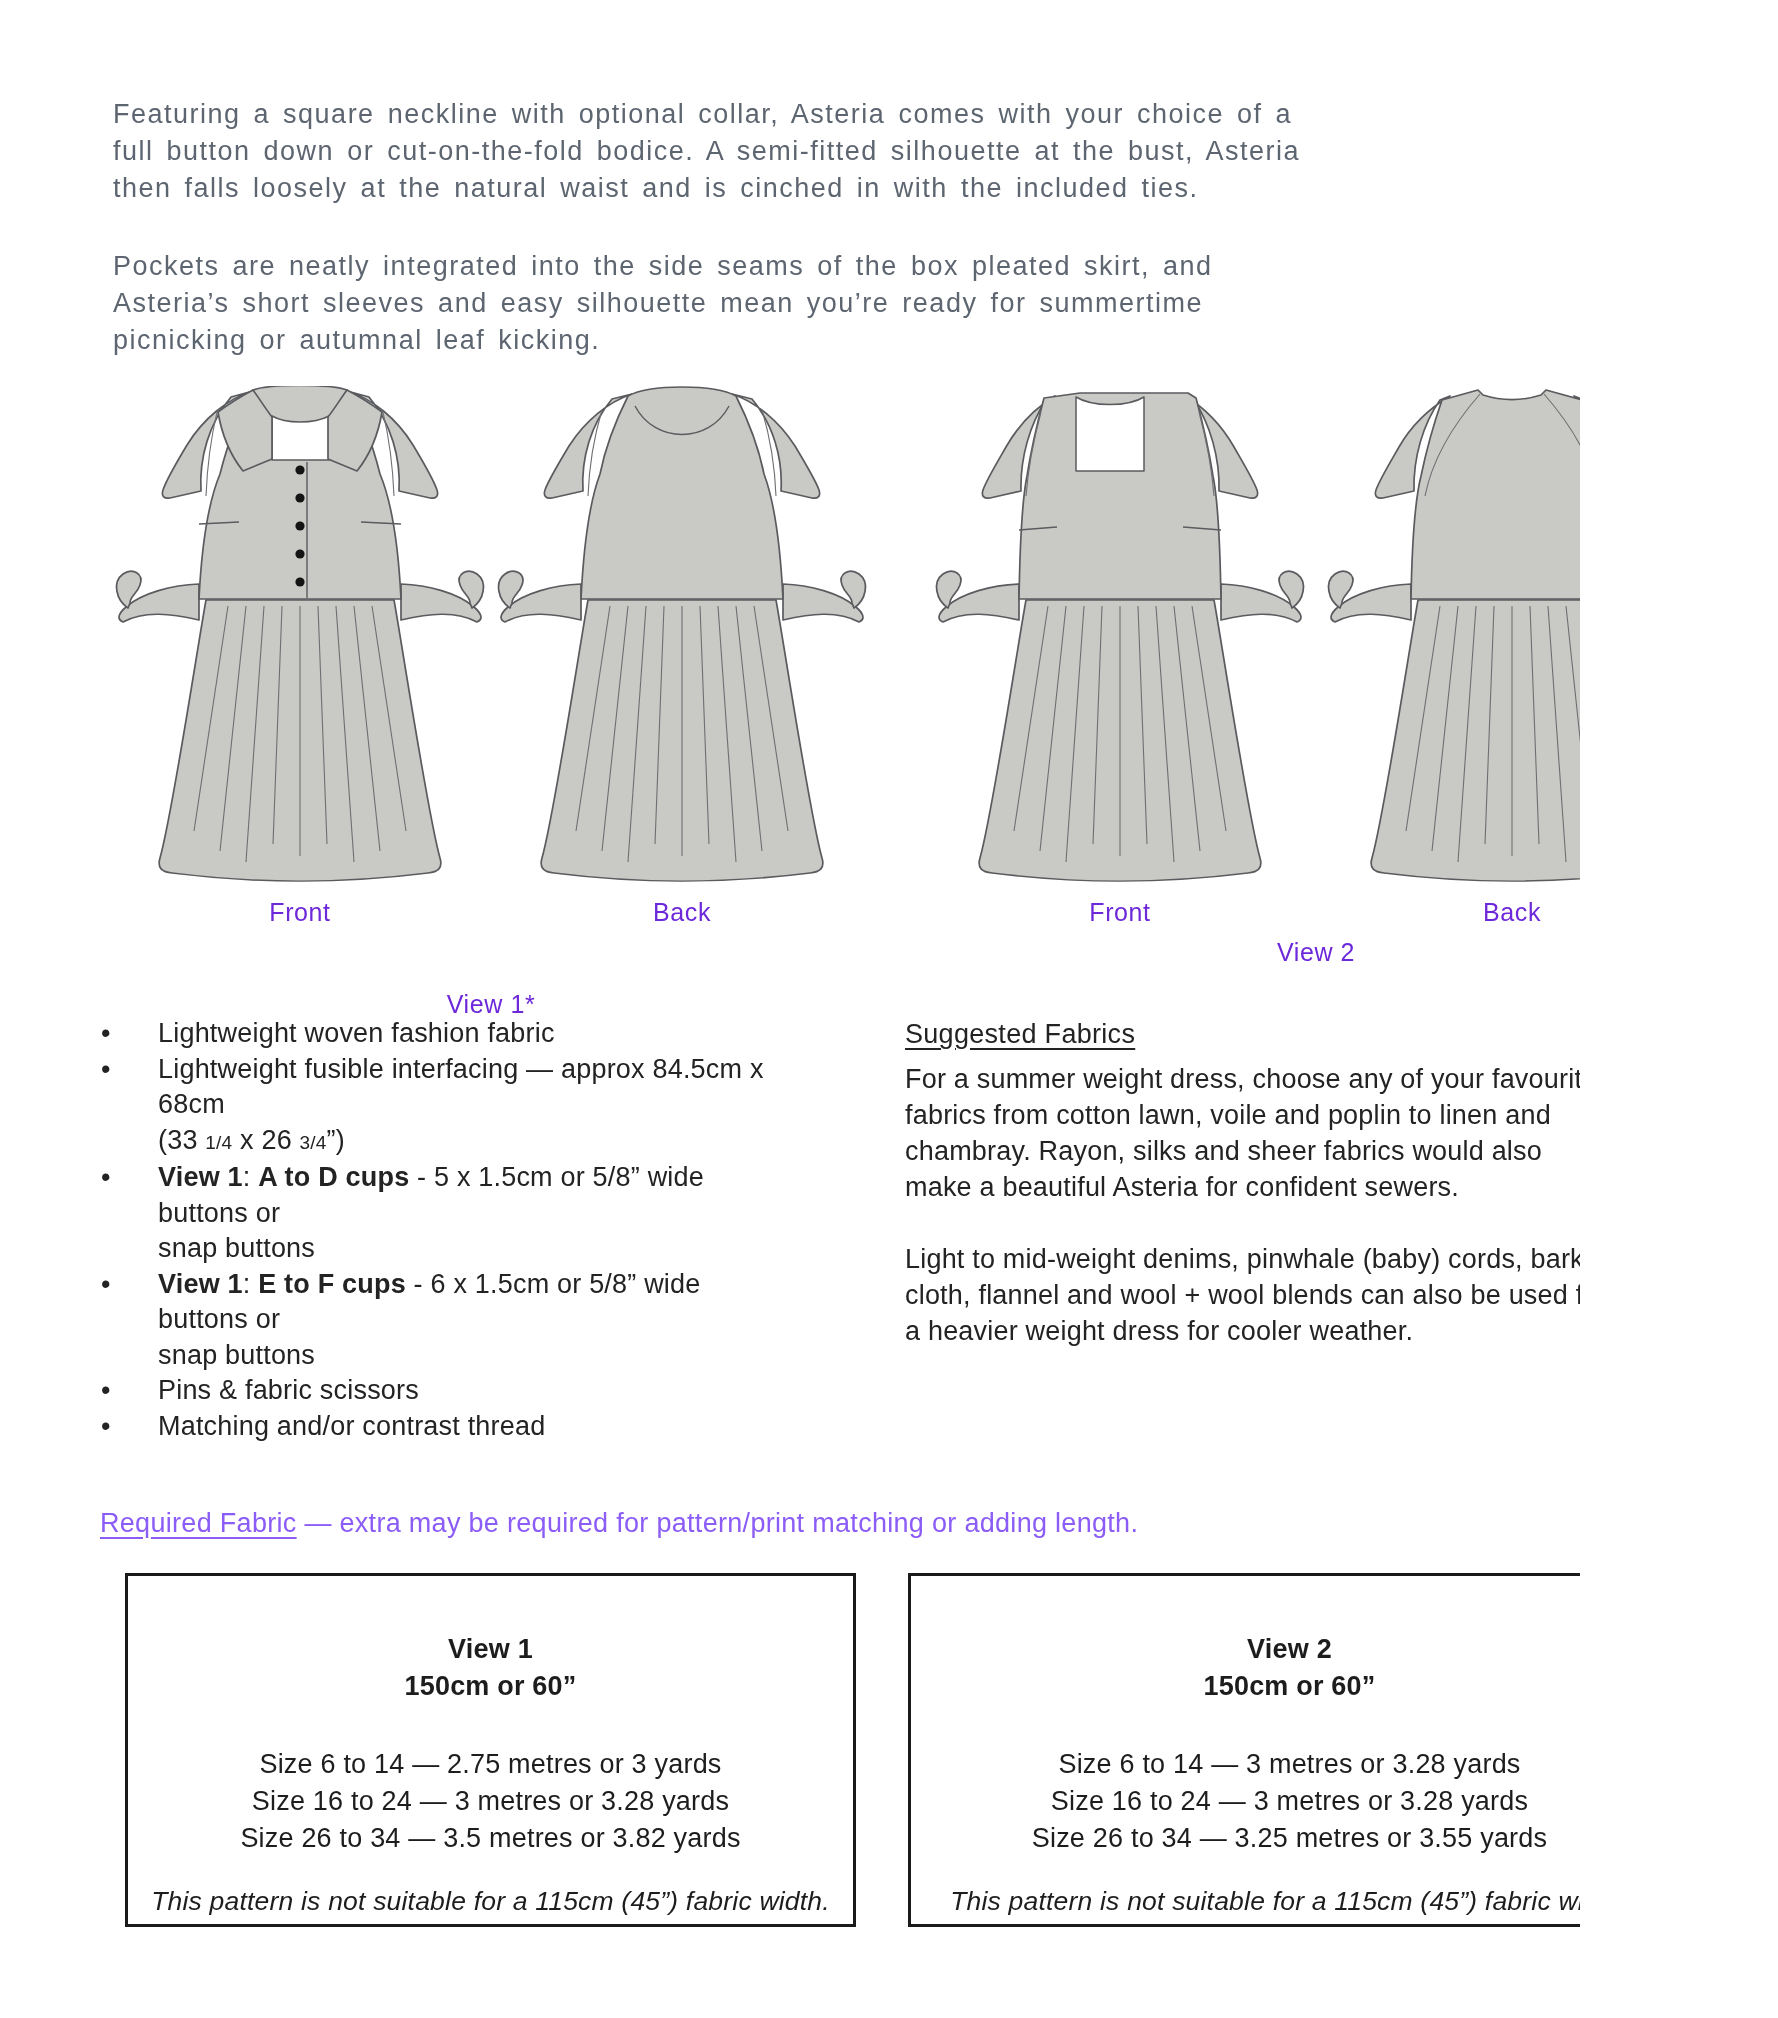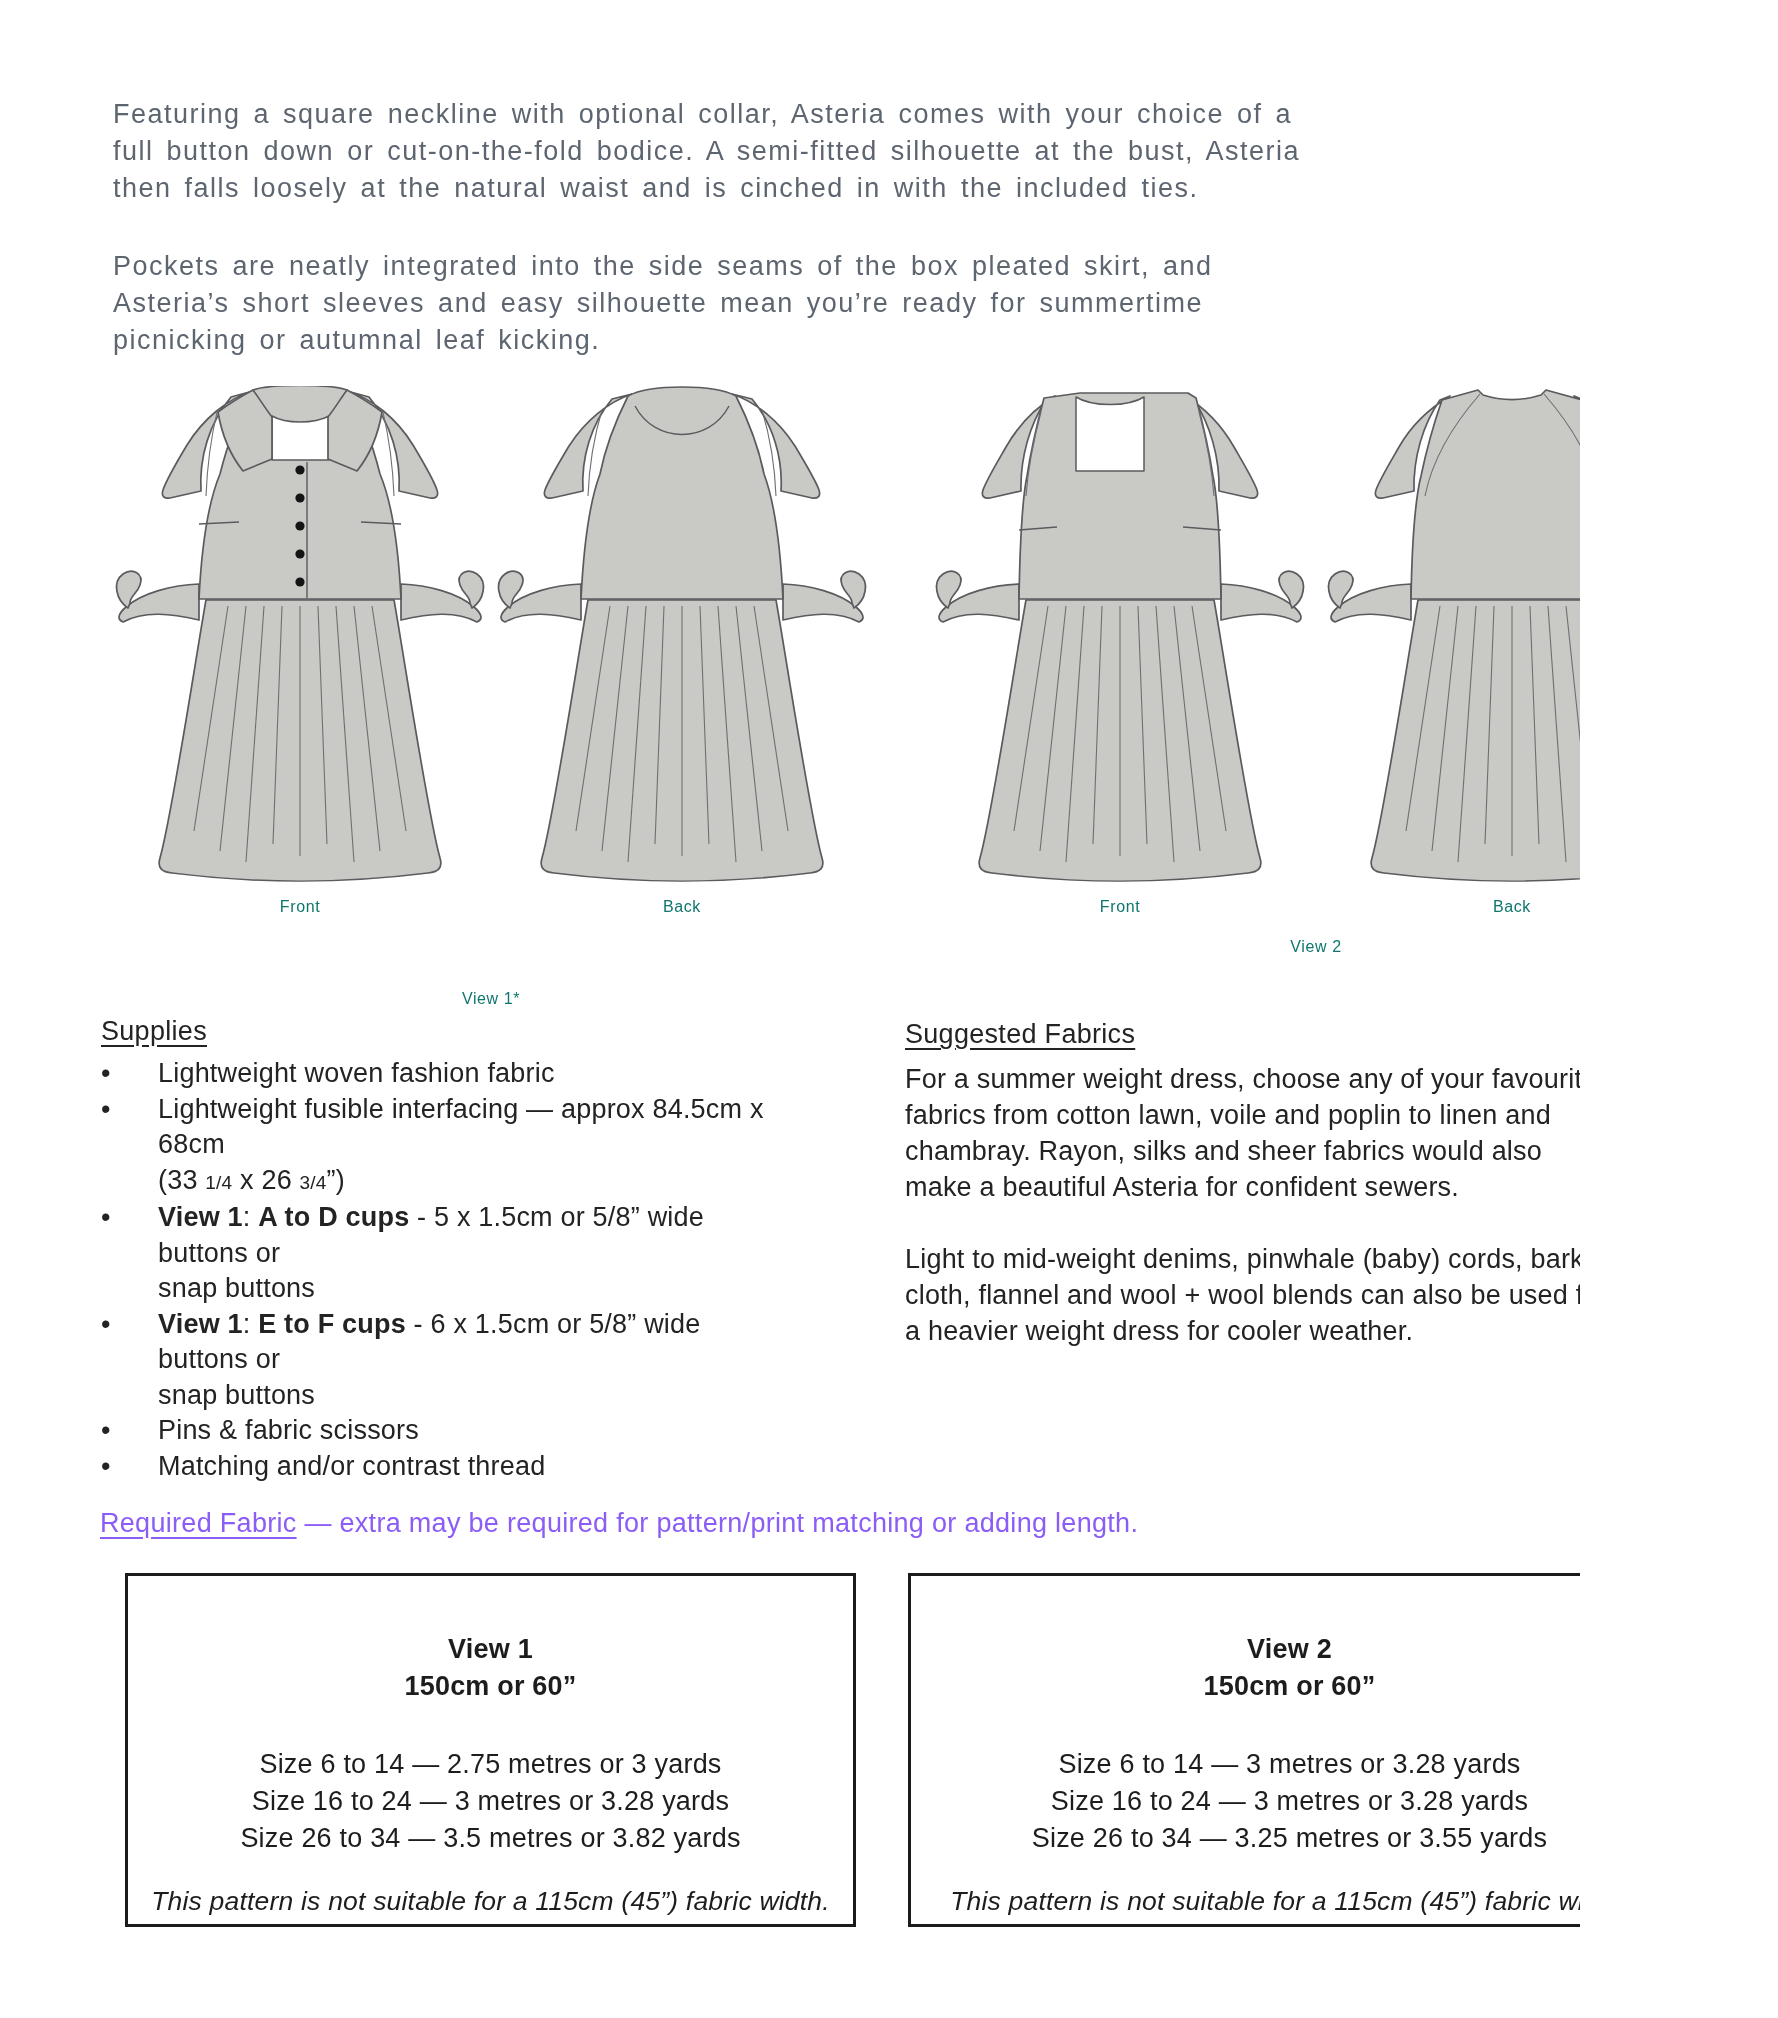--- a/index.html
+++ b/index.html
@@ -22,21 +22,21 @@
   
   .fig{position:absolute;top:386px;width:380px;height:500px;}
   .fig svg{display:block;width:100%;height:100%;}
   .cloth{fill:#c9cac6;stroke:#5a5b5e;stroke-width:1.7;stroke-linejoin:round;}
   .opening{fill:#ffffff;stroke:#5a5b5e;stroke-width:1.5;stroke-linejoin:round;}
   .seam{fill:none;stroke:#6e6f73;stroke-width:1.1;}
   .seam2{fill:none;stroke:#5a5b5e;stroke-width:1.4;}
   .btn{fill:#141414;stroke:none;}
   .fig-label{
     position:absolute;width:160px;text-align:center;
-    font-size:16px;color:#0f766e;letter-spacing:0.6px;
+    font-size:25px;color:#6d28d9;letter-spacing:0.6px;
   }
   
   .col-heading{
     font-size:27px;font-weight:normal;margin:0 0 9px 0;color:#232323;
     text-decoration:underline;text-underline-offset:5px;letter-spacing:0.3px;
   }
   .supplies{position:absolute;left:101px;top:1016px;width:690px;font-size:27px;letter-spacing:0.2px;}
   .supplies ul{list-style:none;margin:0;padding:0;}
   .supplies li{
     padding-left:57px;text-indent:-57px;
@@ -224,21 +224,20 @@
   </div>
 
   <div class="fig-label" style="left:220px;top:898px;">Front</div>
   <div class="fig-label" style="left:602px;top:898px;">Back</div>
   <div class="fig-label" style="left:1040px;top:898px;">Front</div>
   <div class="fig-label" style="left:1432px;top:898px;">Back</div>
   <div class="fig-label" style="left:411px;top:990px;">View 1*</div>
   <div class="fig-label" style="left:1236px;top:938px;">View 2</div>
 
   <div class="supplies">
-    <h3 class="col-heading">Supplies</h3>
     <ul>
       <li><span>Lightweight woven fashion fabric</span></li>
       <li><span>Lightweight fusible interfacing — approx 84.5cm x 68cm</span><br><span>(33 </span><span class="frac">1/4</span><span> x 26 </span><span class="frac">3/4</span><span>”)</span></li>
       <li><span class="b">View 1</span><span>: </span><span class="b">A to D cups</span><span> - 5 x 1.5cm or 5/8” wide buttons or</span><br><span>snap buttons</span></li>
       <li><span class="b">View 1</span><span>: </span><span class="b">E to F cups</span><span> - 6 x 1.5cm or 5/8” wide buttons or</span><br><span>snap buttons</span></li>
       <li><span>Pins &amp; fabric scissors</span></li>
       <li><span>Matching and/or contrast thread</span></li>
     </ul>
   </div>
 

